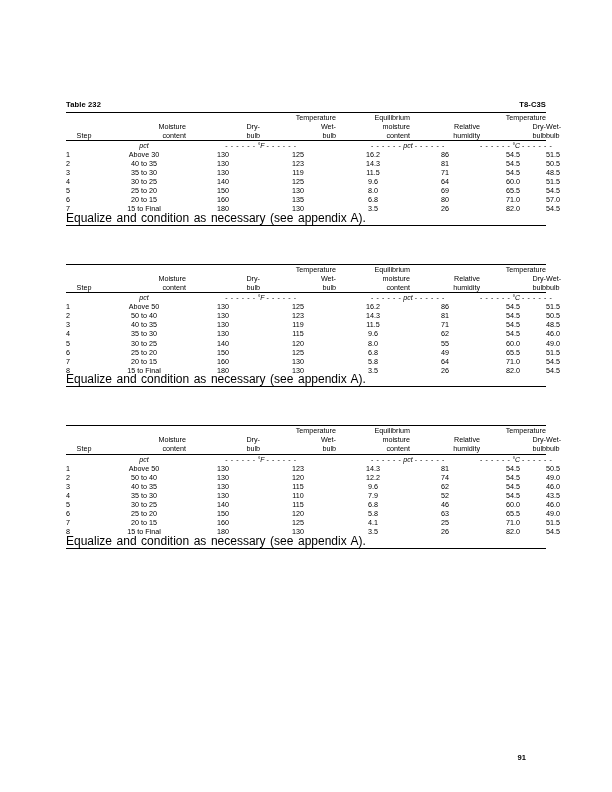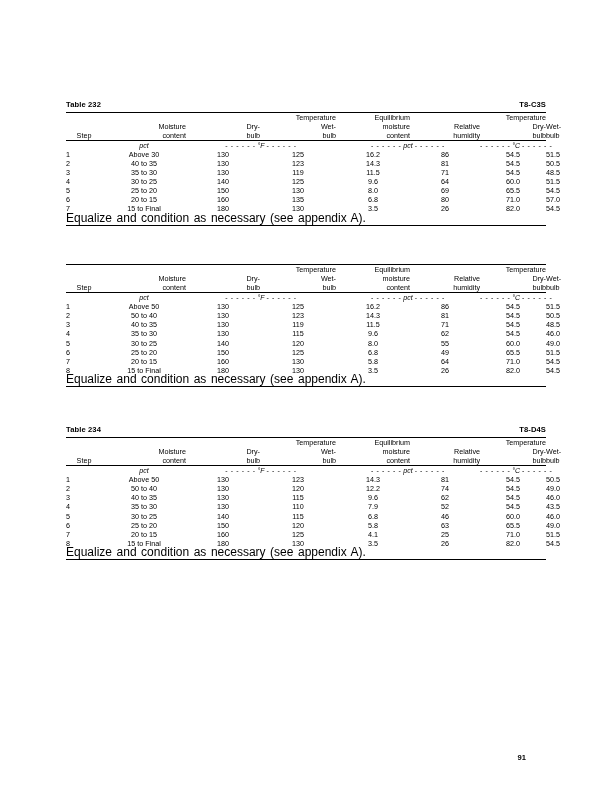--- a/index.html
+++ b/index.html
@@ -432,24 +432,20 @@
             <td class="td-num">82.0</td>
             <td class="td-num">54.5</td>
           </tr>
         </tbody>
       </table>
       <div class="footnote">Equalize and condition as necessary (see appendix A).</div>
       <div class="rule-bottom"></div>
     </div>
 
     <div class="tbl-block">
-      <div class="tbl-caption">
-        <span class="cap-left">Table 234</span>
-        <span class="cap-right">T8-D4S</span>
-      </div>
       <div class="rule-top"></div>
       <table class="dt">
         <colgroup>
           <col class="c-step">
             <col class="c-mc">
             <col class="c-db1">
             <col class="c-wb1">
           <col class="c-emc">
             <col class="c-rh">
             <col class="c-db2">

